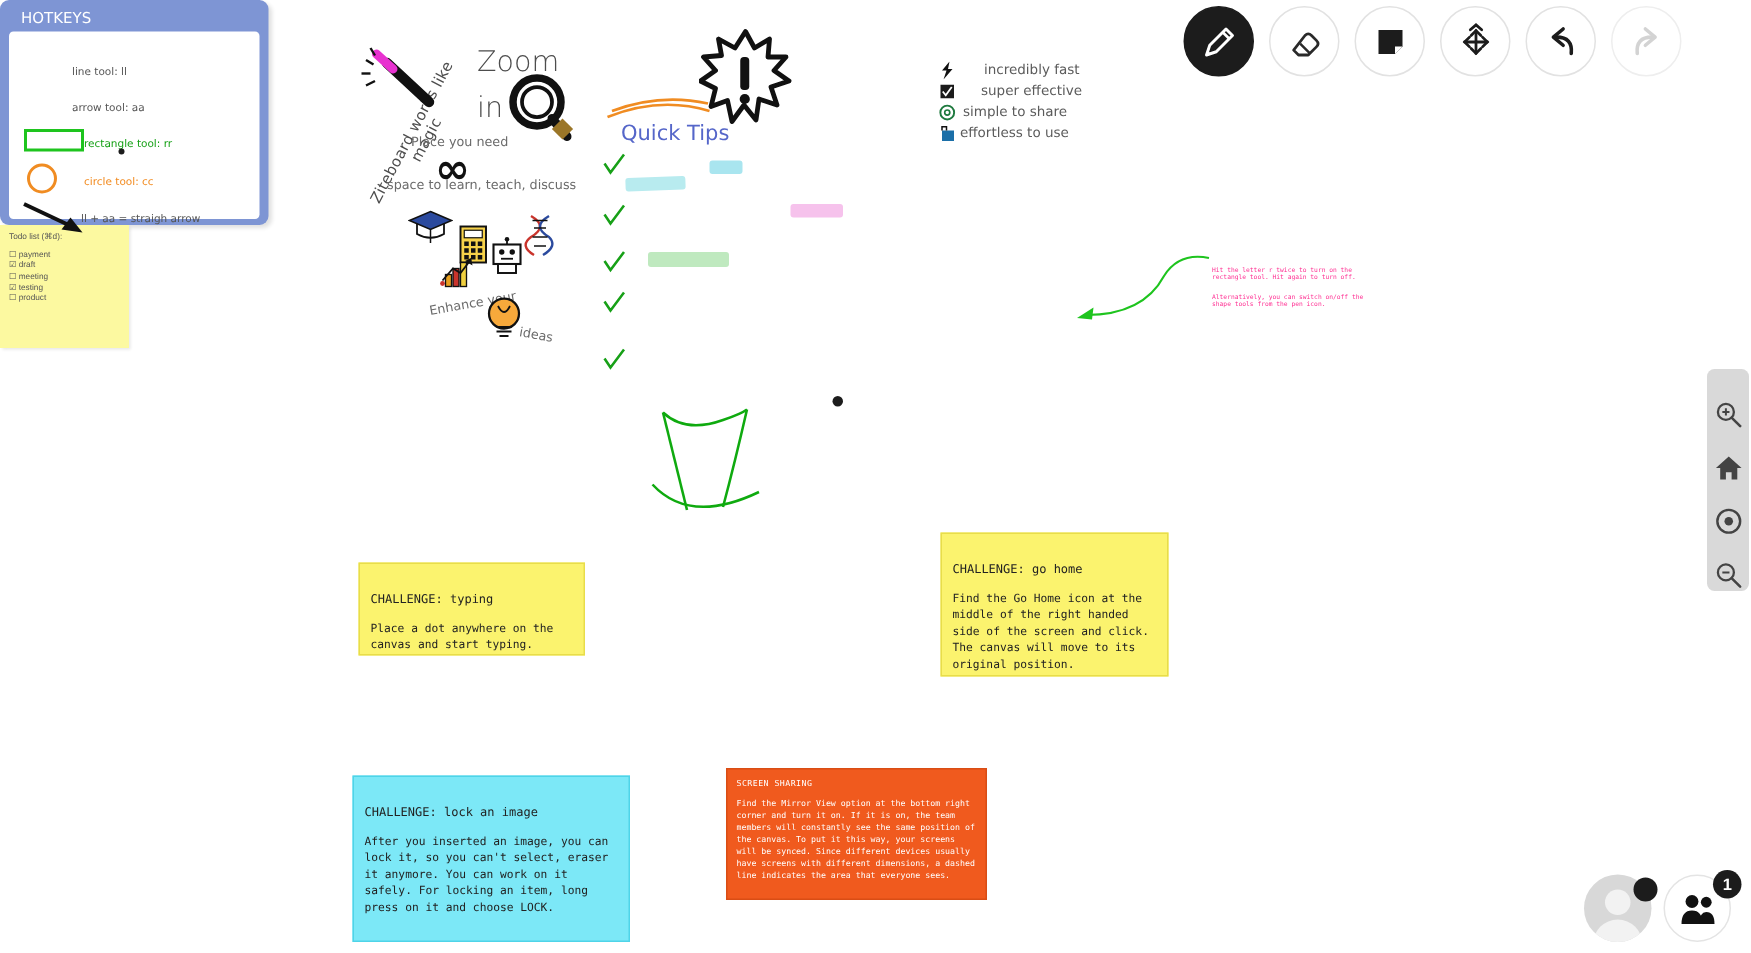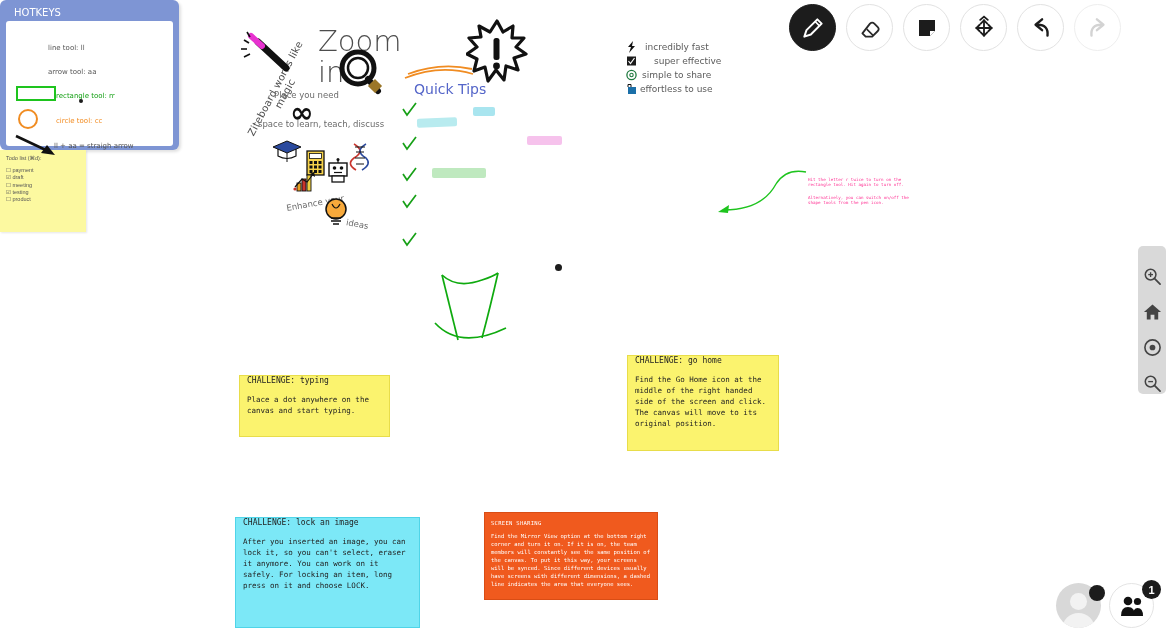--- a/index.html
+++ b/index.html
@@ -42,21 +42,21 @@
   .av-group { position:absolute; left:53px; top:0px; width:45px; height:45px; border-radius:50%; background:#fff; border:1px solid #e4e4e4; display:flex; align-items:center; justify-content:center; cursor:pointer; }
   .av-badge { position:absolute; left:86px; top:-3px; width:19px; height:19px; border-radius:50%; background:#1c1c1c; color:#fff;
               font-size:11px; font-weight:bold; display:flex; align-items:center; justify-content:center; font-family:"Liberation Sans", sans-serif; }
 
   
   .abs { position:absolute; }
 
   .hand { font-family:"DejaVu Sans", sans-serif; color:#5b5b5b; }
 
   .title-zoom {
-    left:318px; top:26px; font-size:29px; line-height:31px; color:#4d4d4d;
+    left:318px; top:26px; font-size:19px; line-height:31px; color:#4d4d4d;
     font-family:"DejaVu Sans", sans-serif; font-weight:300;
   }
 
   .rot-text {
     left:210px; top:80px; width:140px; text-align:center;
     transform:rotate(-62deg); transform-origin:center center;
     font-size:10px; color:#4d4d4d; font-family:"DejaVu Sans", sans-serif;
     letter-spacing:0.2px;
   }
 
@@ -85,21 +85,21 @@
     box-shadow:2px 2px 3px rgba(0,0,0,0.12);
   }
   .hotkeys .hk-title { font-size:10px; color:#ffffff; font-family:"DejaVu Sans", sans-serif; padding:1px 0 3px 8px; }
   .hotkeys .hk-body { background:#fff; height:125px; border-radius:3px; position:relative; padding:5px 8px; }
   .hk-row { font-size:7px; color:#555; font-family:"DejaVu Sans", sans-serif; }
 
   .note-yellow { background:#fbf36e; border:1px solid #e8dd4a; }
   .note-cyan   { background:#7ce8f7; border:1px solid #4fd4e8; }
   .note-orange { background:#f05a1e; border:1px solid #d94d15; }
 
-  .ch-note { position:absolute; font-family:"DejaVu Sans Mono", monospace; padding:0 7px; }
+  .ch-note { position:absolute; font-family:"DejaVu Sans Mono", monospace; padding:19px 7px; }
   .ch-title { font-size:8px; color:#222; margin-bottom:9px; }
   .ch-body  { font-size:7.5px; line-height:11px; color:#222; }
 
   .scr-note { position:absolute; padding:7px 6px; font-family:"DejaVu Sans Mono", monospace; }
   .scr-title { font-size:5.5px; color:#fff; margin-bottom:6px; letter-spacing:0.3px; }
   .scr-body { font-size:5.5px; line-height:8px; color:#fff; }
 
   .pink-note { position:absolute; font-family:"DejaVu Sans Mono", monospace; font-size:4.2px; line-height:5.4px; color:#ff2f92; width:104px; }
   .pink-note p { margin:0 0 7px 0; }
 
@@ -234,21 +234,21 @@
 
   <svg class="abs" style="left:432px; top:258px;" width="90" height="98">
     <path d="M10,17 Q25,31 50,22 Q62,18 66,15" fill="none" stroke="#0faa0f" stroke-width="1.7"></path>
     <path d="M10,17 Q18,50 26,82" fill="none" stroke="#0faa0f" stroke-width="1.7"></path>
     <path d="M66,15 Q58,50 50,80" fill="none" stroke="#0faa0f" stroke-width="1.7"></path>
     <path d="M3,65 Q28,92 74,70" fill="none" stroke="#0faa0f" stroke-width="1.7"></path>
   </svg>
   <div class="dot" style="left:555px; top:264px; width:7px; height:7px;"></div>
 
   <div class="abs" style="left:626px; top:40px; width:130px;">
-    <div style="display:flex; align-items:center; gap:8px; height:14px;">
+    <div style="display:flex; align-items:center; gap:19px; height:14px;">
       <svg width="11" height="12">
           <polygon points="7,0 2,6 5,6 3,12 9,5 6,5" fill="#111"></polygon>
         </svg>
       <span class="hand" style="font-size:9px;">incredibly fast</span>
     </div>
     <div style="display:flex; align-items:center; gap:17px; height:14px;">
       <svg width="11" height="12">
           <rect x="1" y="1.5" width="9" height="9" fill="#1b1b1b"></rect>
           <path d="M2.5,6 L4.5,8.5 L8.5,3" fill="none" stroke="#fff" stroke-width="1.2"></path>
         </svg>

